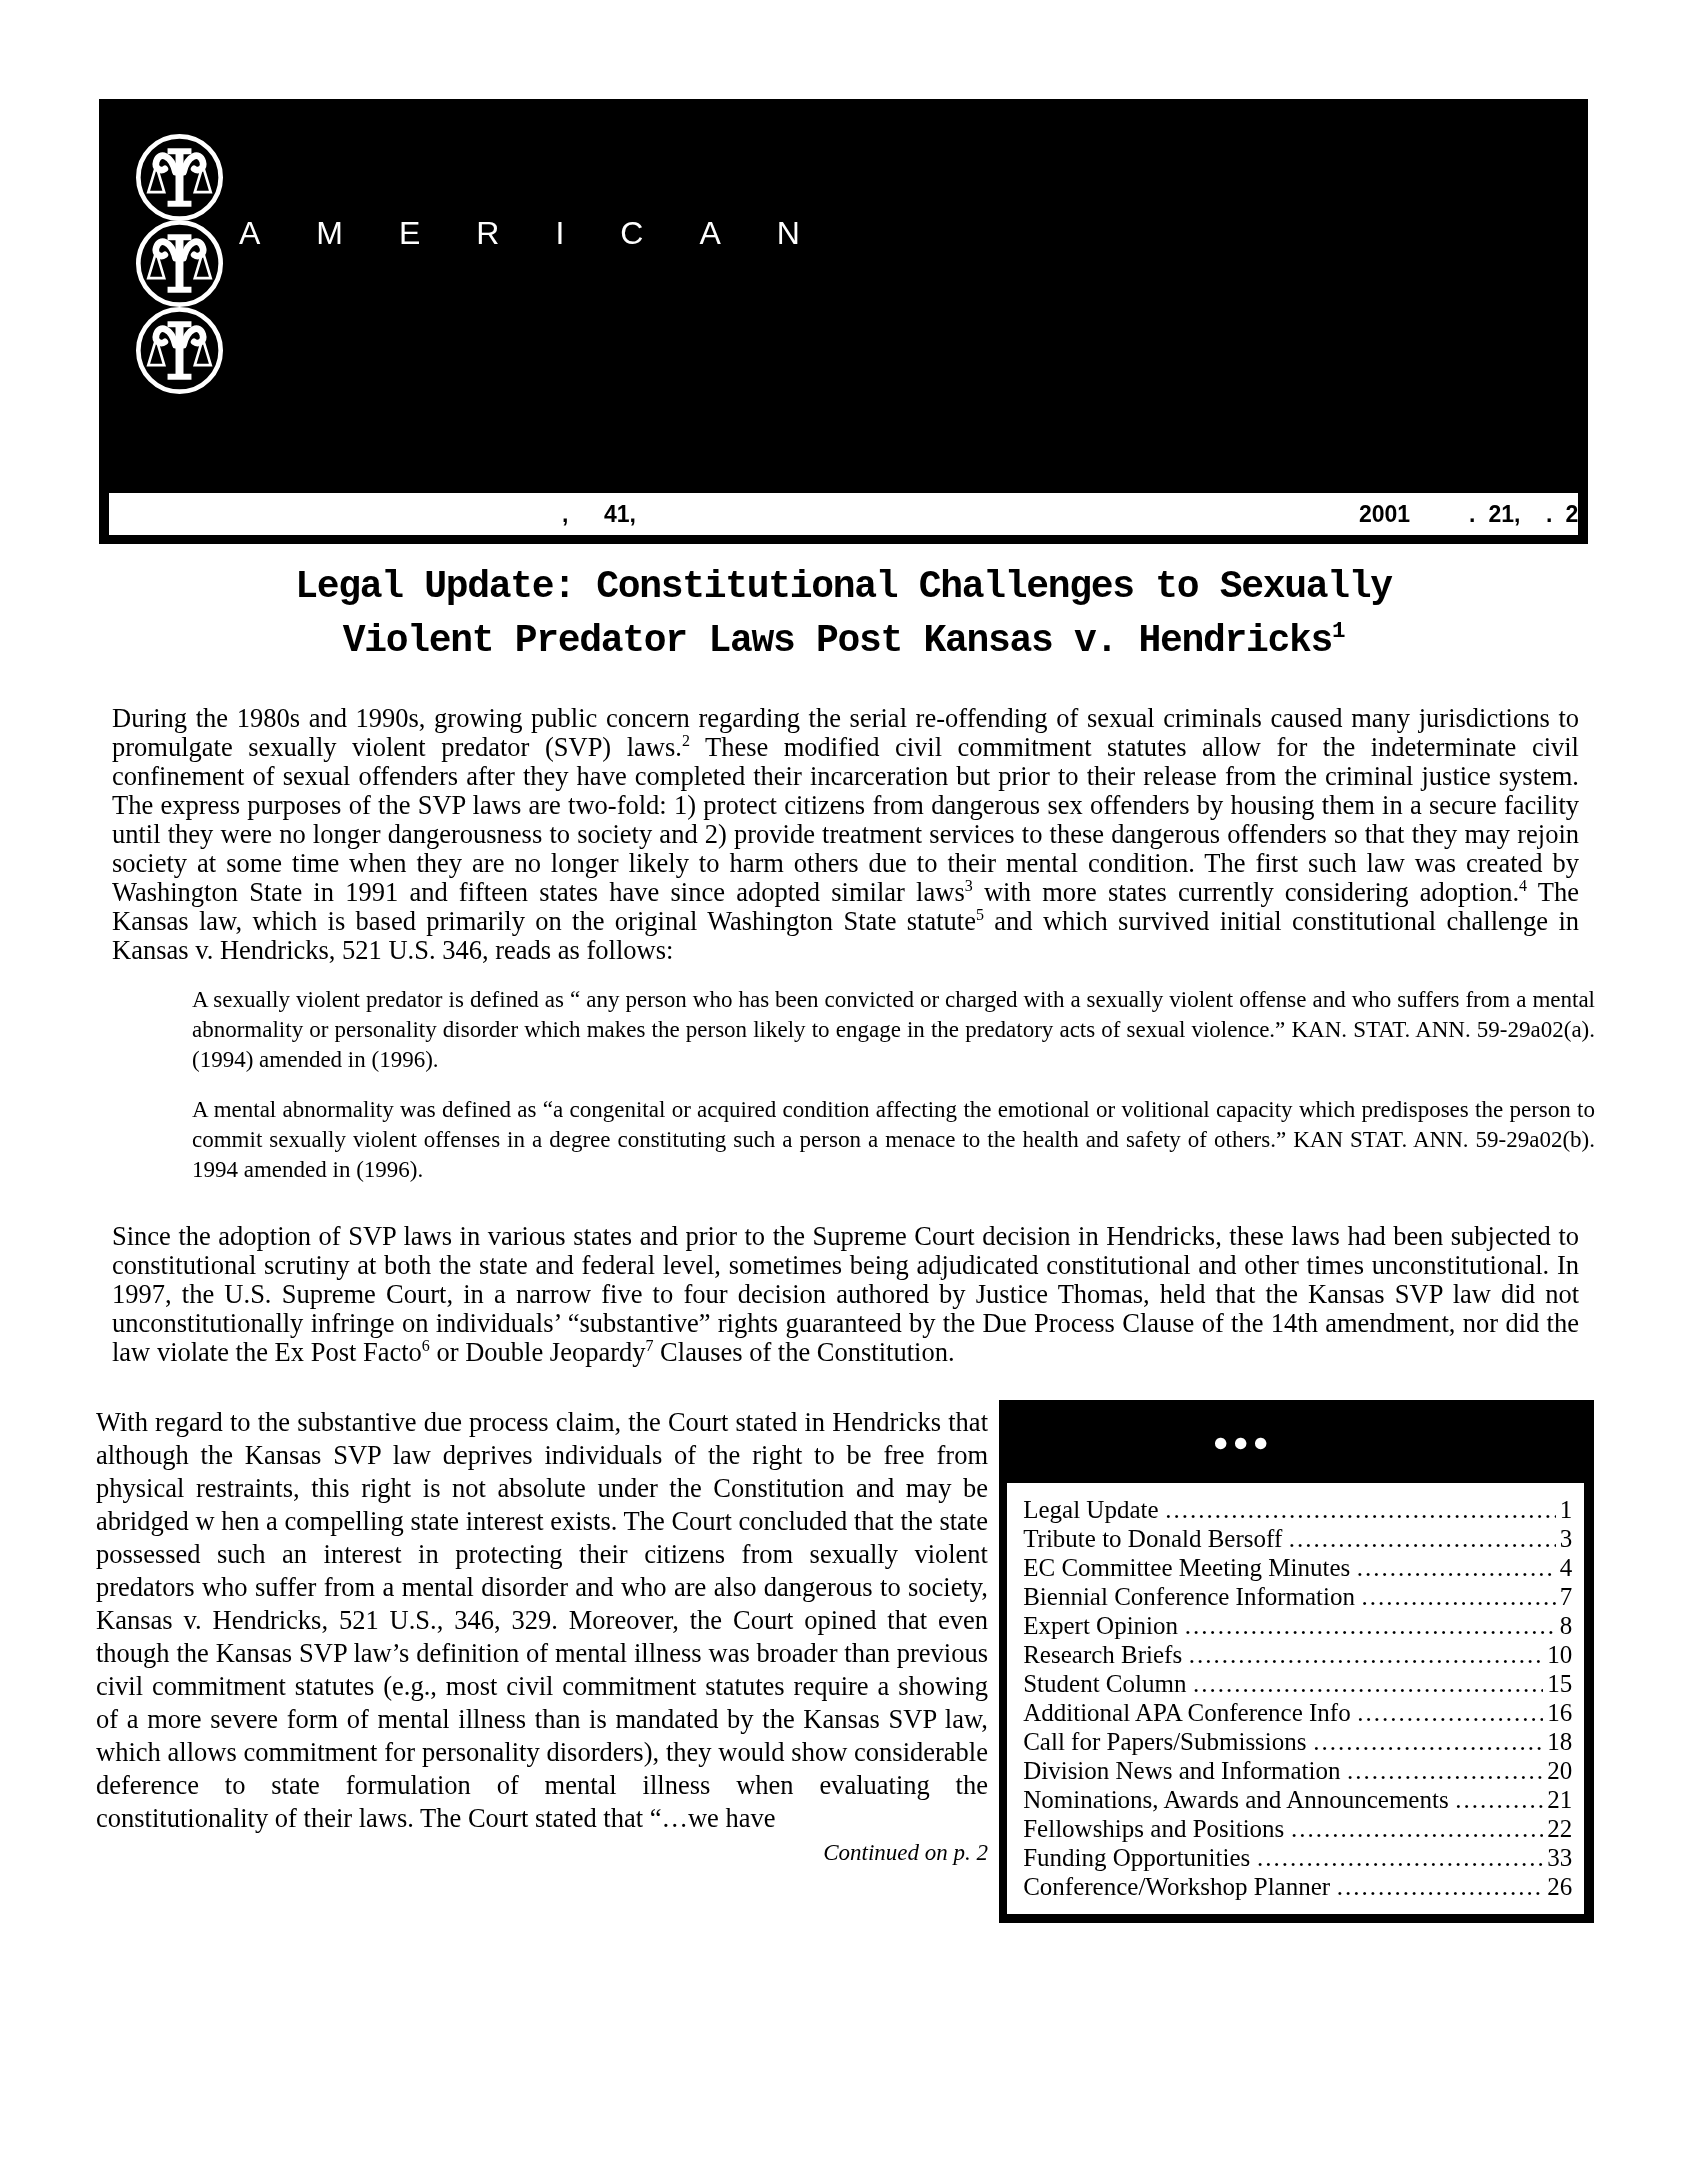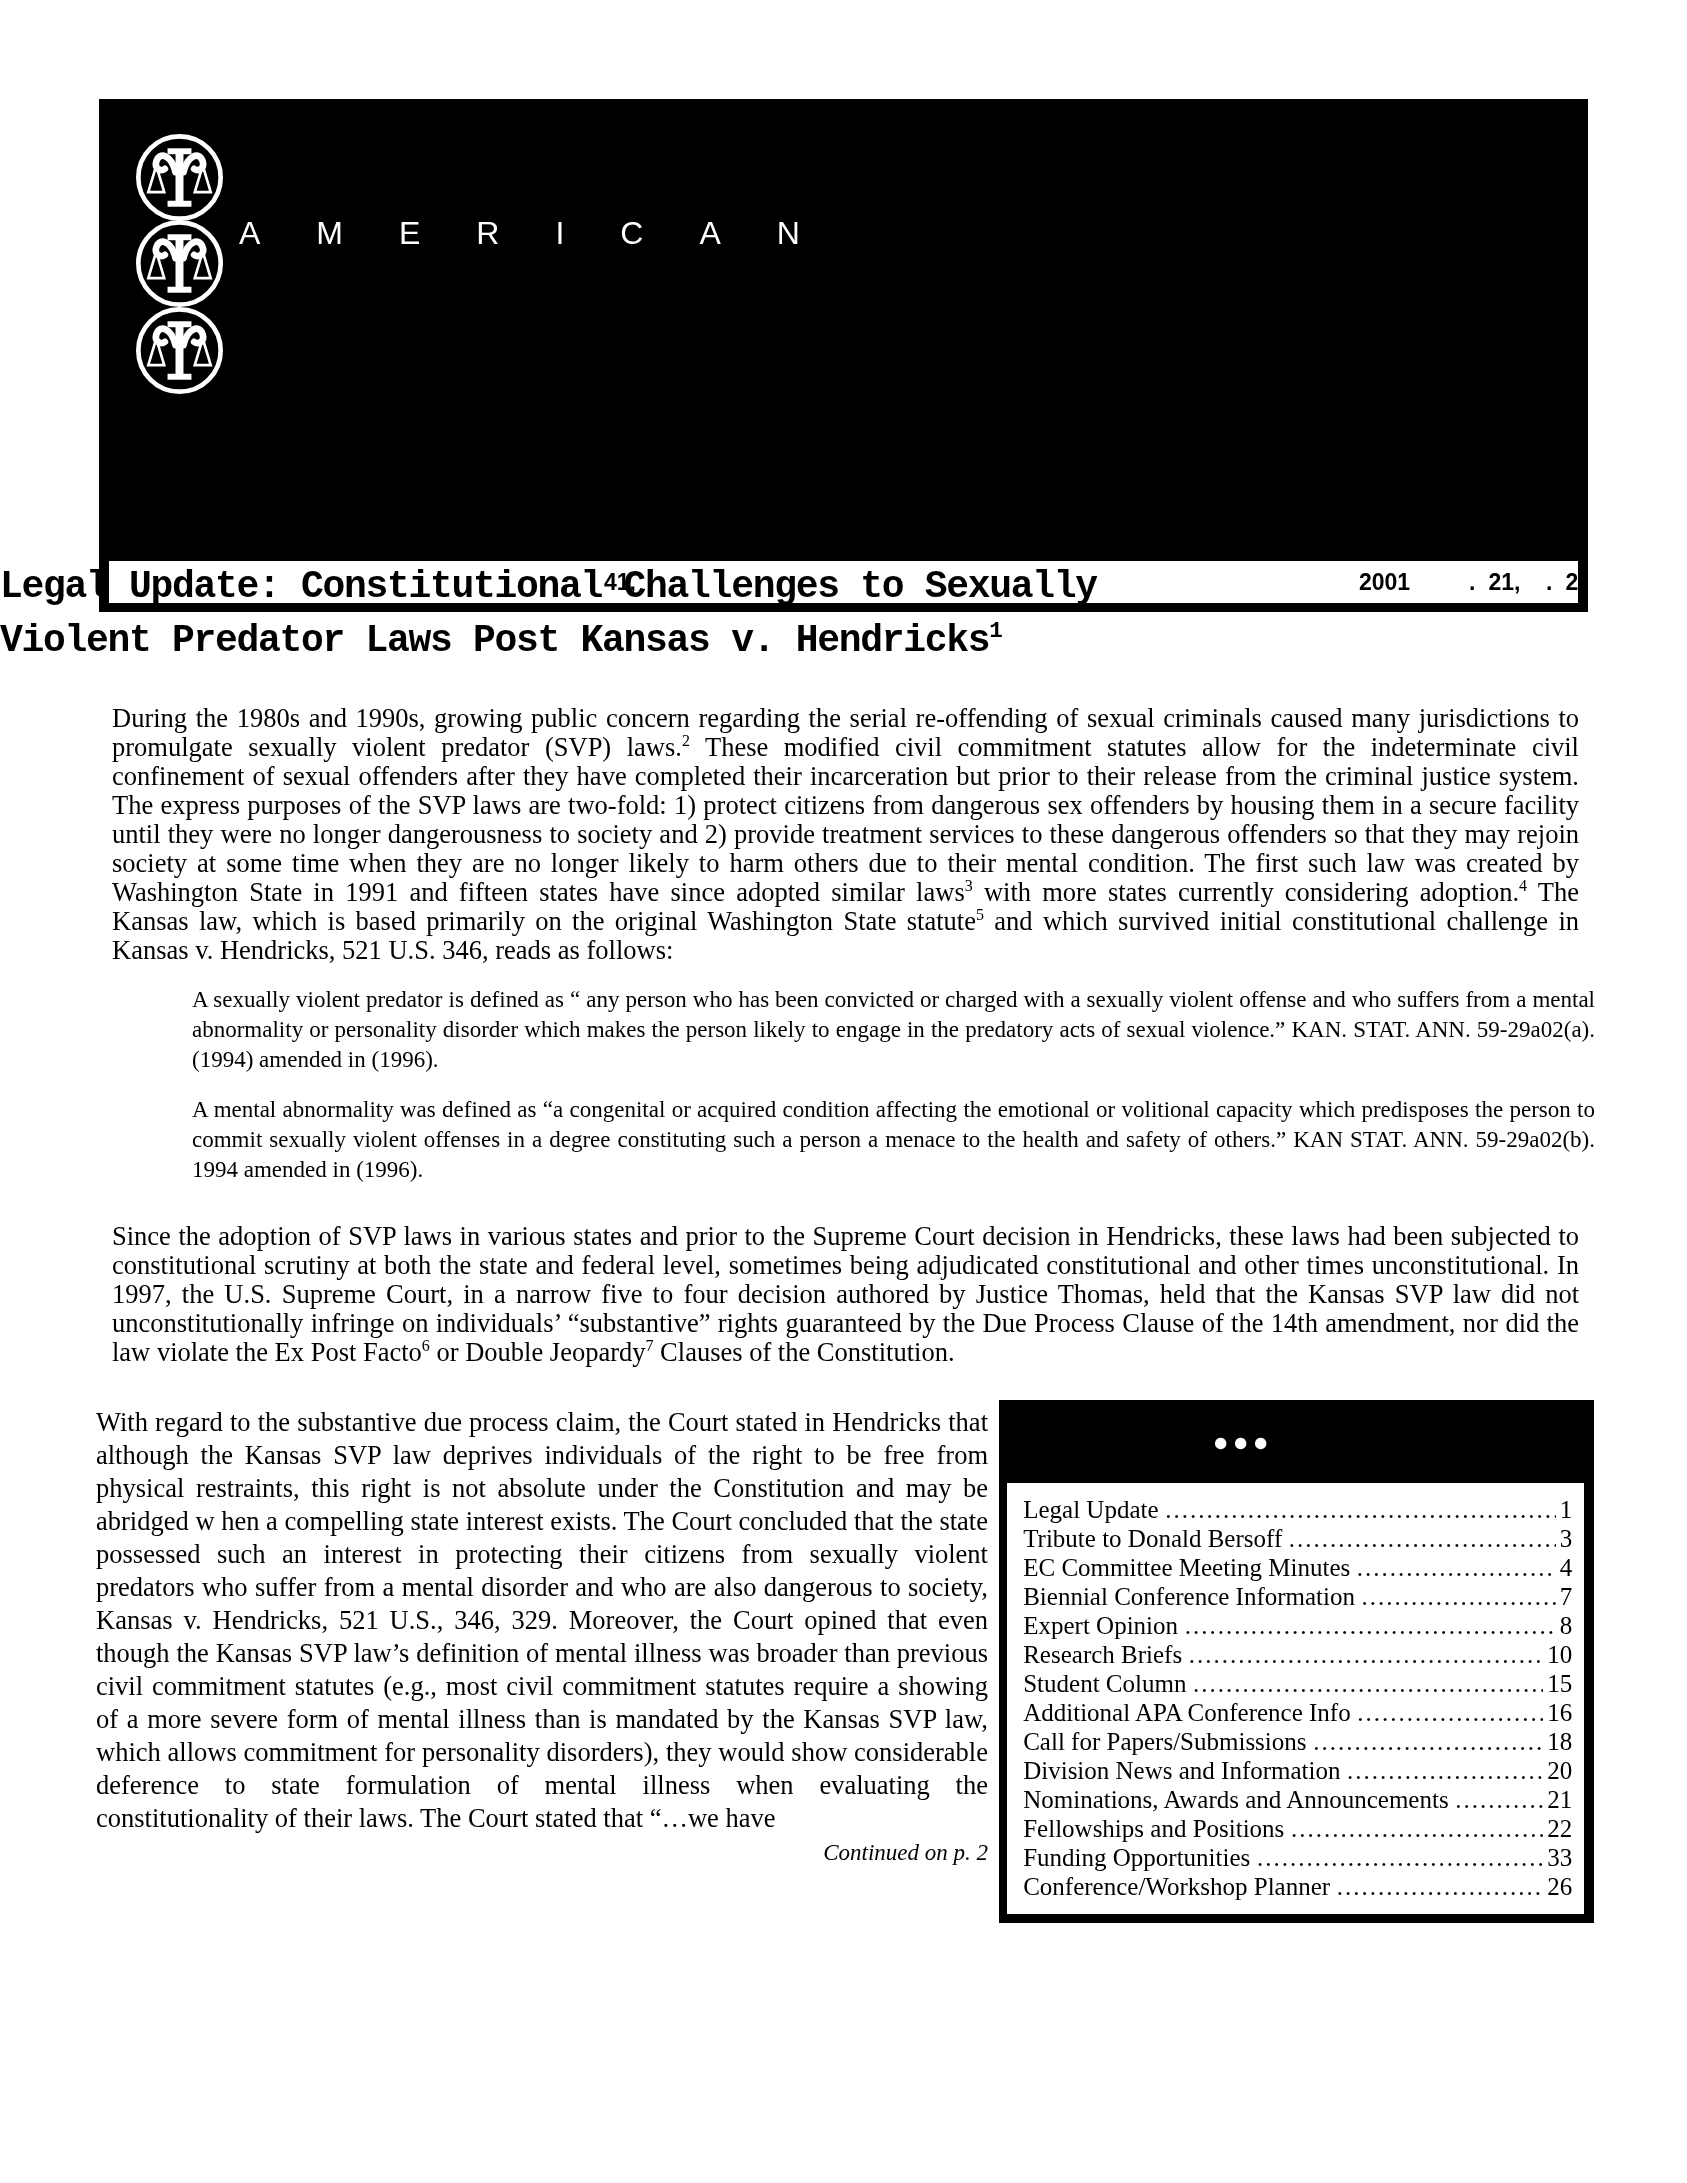--- a/index.html
+++ b/index.html
@@ -6,21 +6,21 @@
   .page{
     position:relative;
     width:1687px;height:2183px;
     background:#ffffff;color:#000;
     font-family:"Liberation Serif",serif;
     overflow:hidden;
   }
   
   .banner{
     position:absolute;left:99px;top:99px;
-    width:1489px;height:513px;background:#000;
+    width:1489px;height:445px;background:#000;
   }
   .logo{position:absolute;left:34px;}
   .logo.l1{top:32px;}
   .logo.l2{top:118px;}
   .logo.l3{top:205px;}
   .brand{
     position:absolute;left:140px;top:116px;
     font-family:"Liberation Sans",sans-serif;
     font-size:32px;letter-spacing:56px;color:#fff;white-space:nowrap;
   }
@@ -35,20 +35,21 @@
     white-space:pre;word-spacing:6.6px;
   }
   .strip .s-comma{left:453px;}
   .strip .s-div{left:495px;}
   .strip .s-year{left:1250px;text-align:right;}
   .strip .s-vol{left:1360px;}
   .strip .s-num{left:1437px;}
   
   .article-title{
     position:absolute;left:0;top:560px;width:1687px;
+    text-align:center;
     font-family:"Liberation Mono",monospace;
     font-weight:bold;font-size:38px;line-height:54px;letter-spacing:-1.3px;
     color:#000;
   }
   .article-title sup{font-size:22.5px;line-height:0;}
   .content{
     position:absolute;left:96px;top:688px;width:1499px;
   }
   p.body{
     margin:16px;font-size:26.5px;line-height:29px;text-align:justify;

